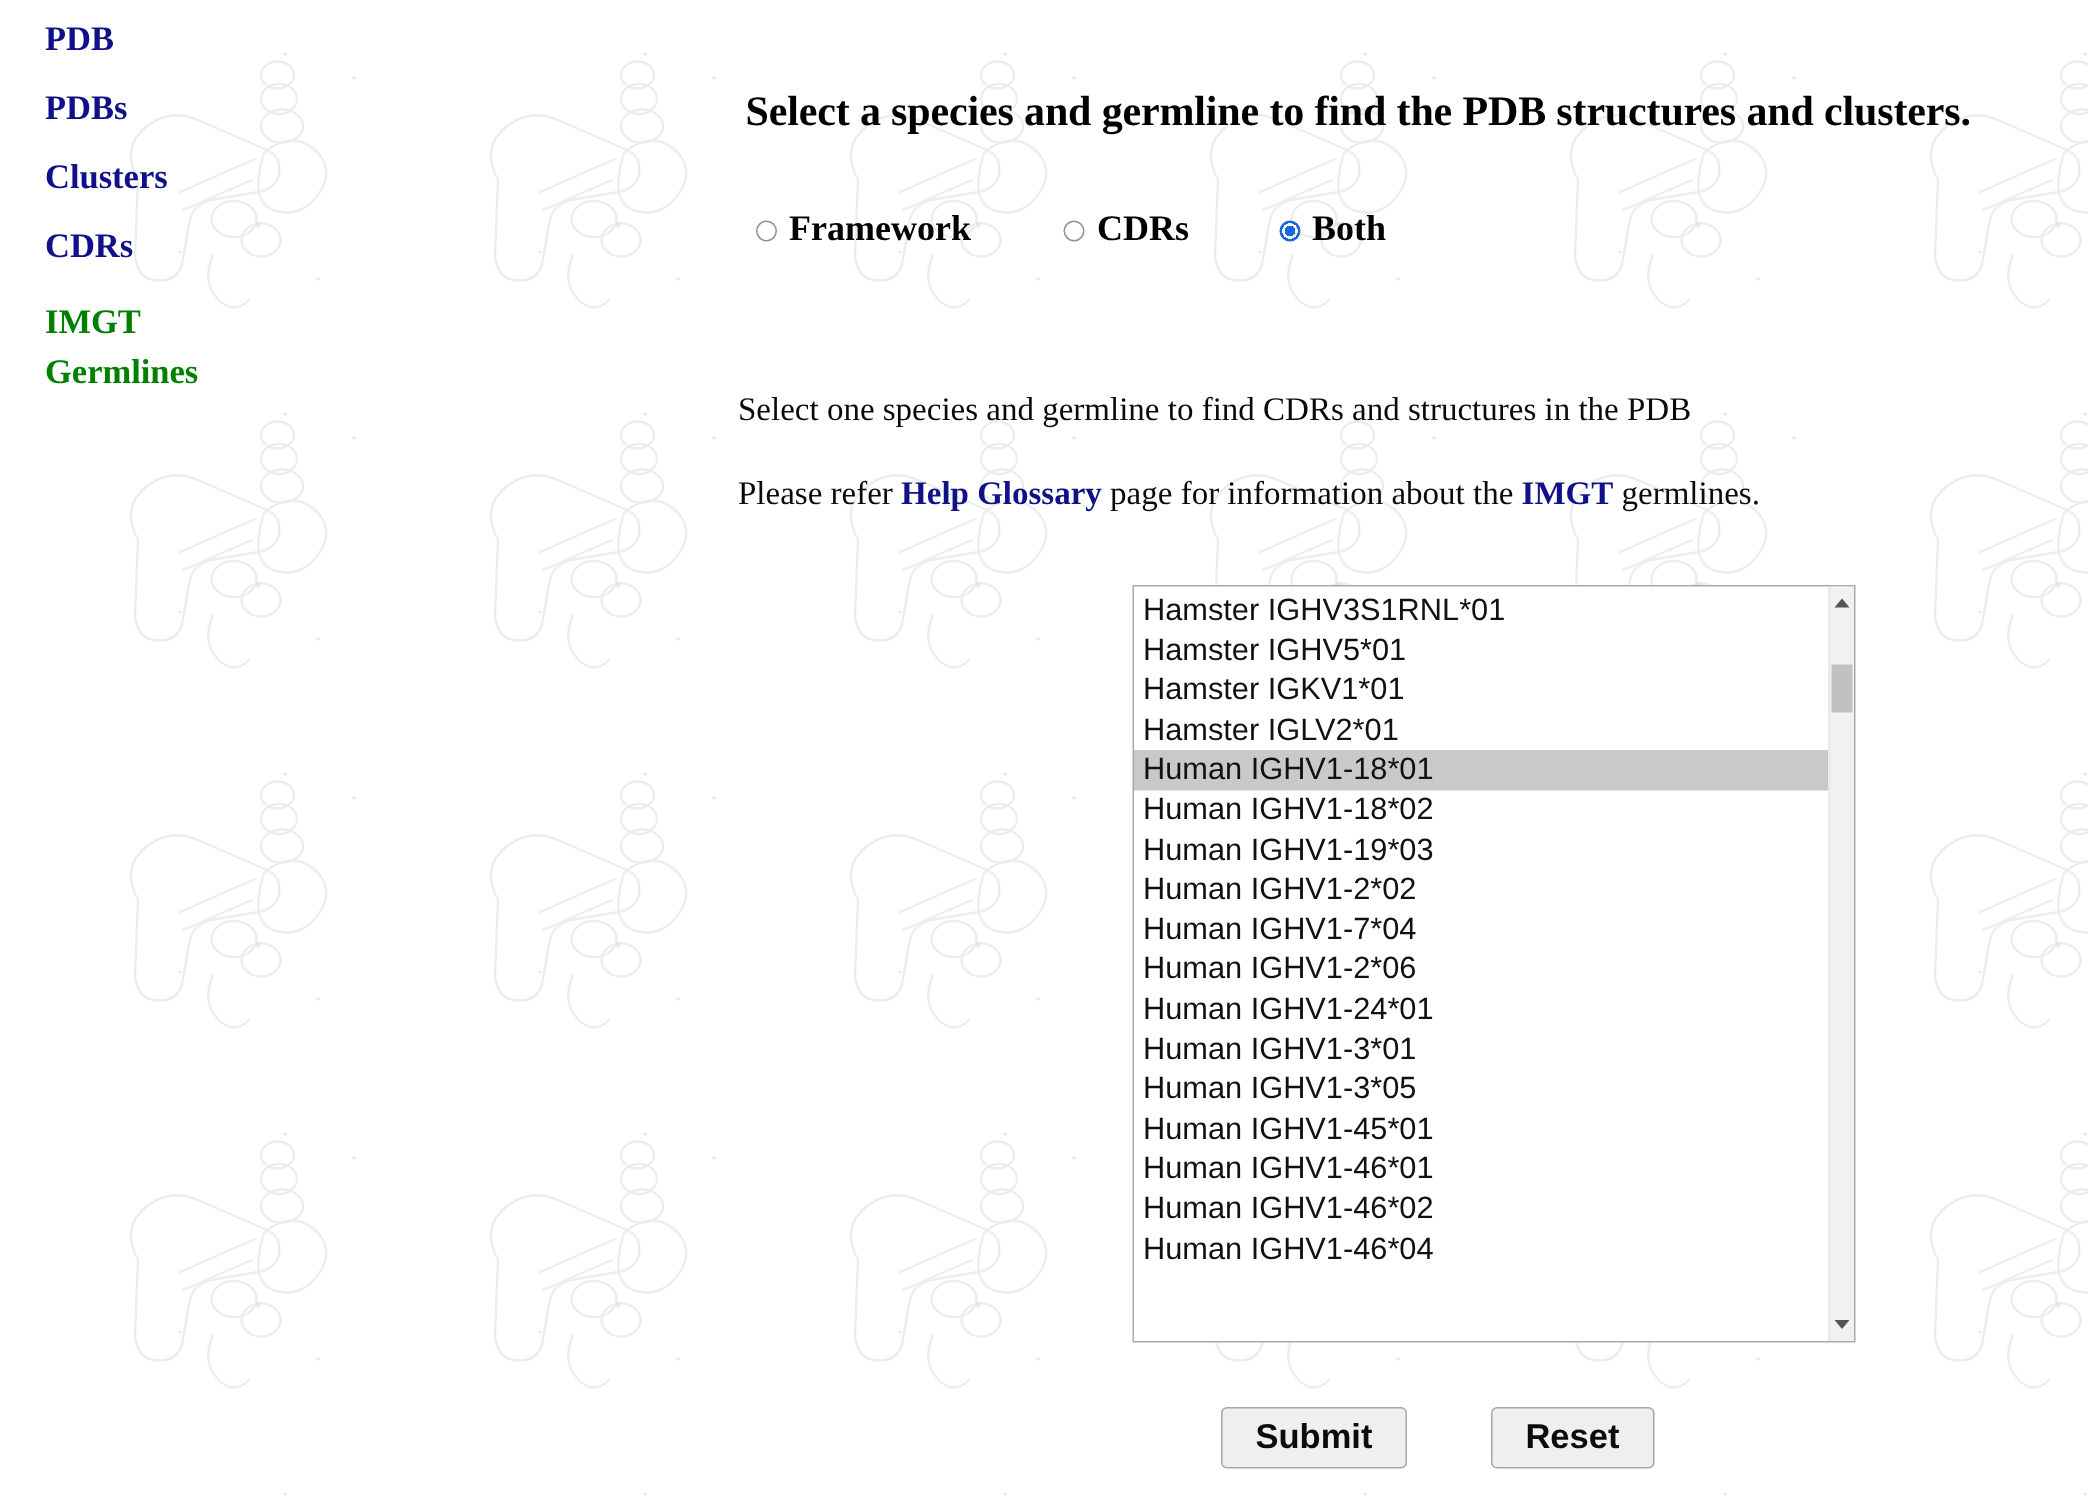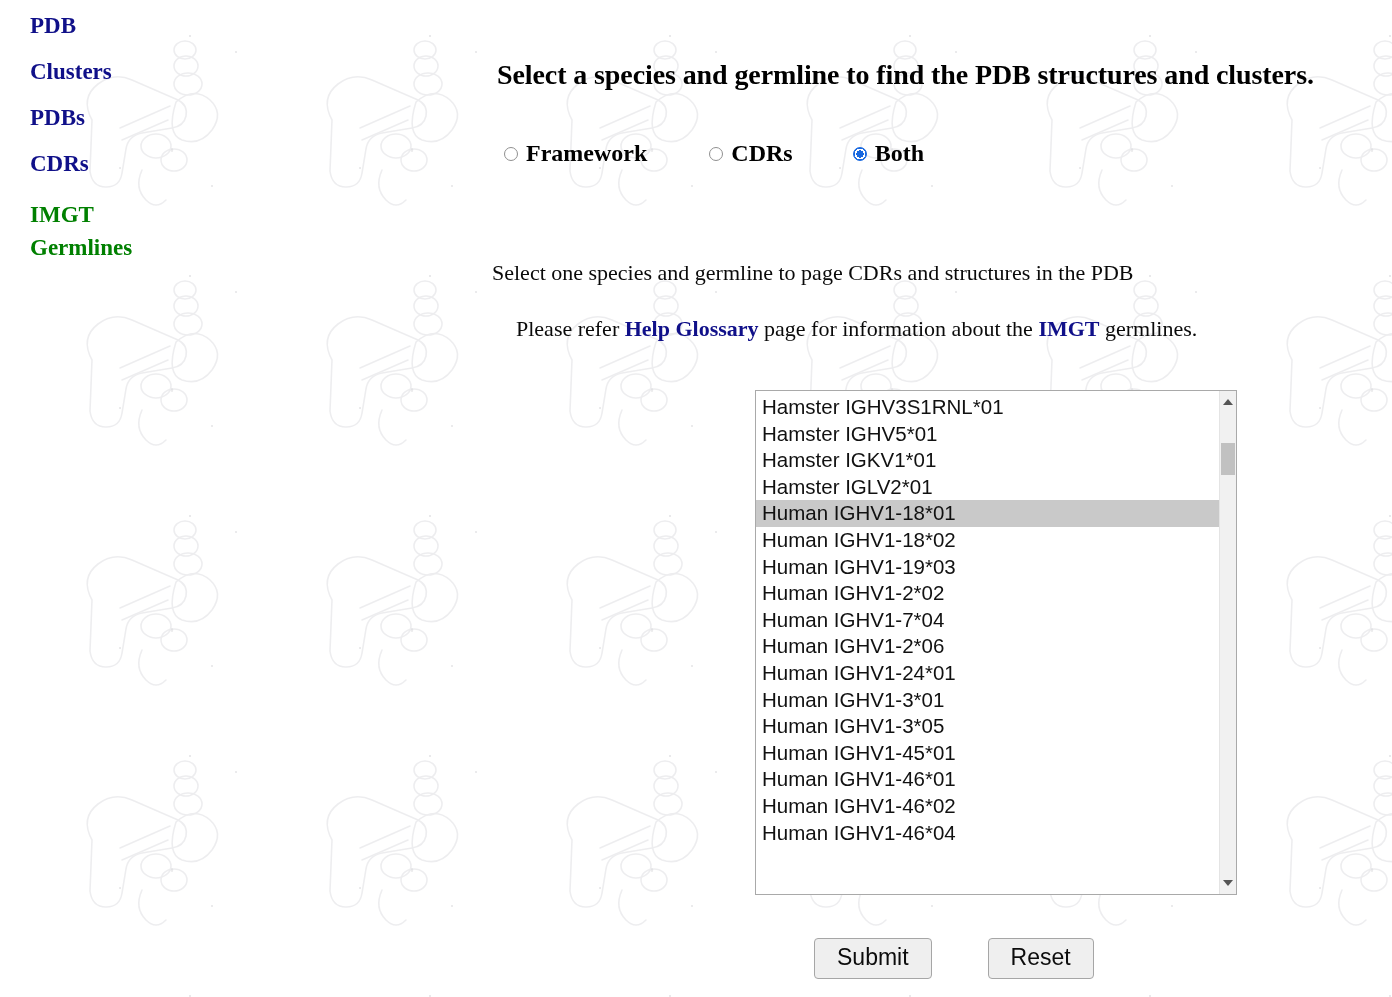--- a/index.html
+++ b/index.html
@@ -129,21 +129,21 @@
 
   
   .body-line {
     position: absolute;
     left: 0px;
     font-size: 22px;
     color: #0a0a0a;
     white-space: nowrap;
   }
   #instruction-line { top: 238px; }
-  #glossary-line { top: 294px; margin-left: 24px; }
+  #glossary-line { top: 294px; }
   .inline-link {
     color: #101089;
     font-weight: bold;
     text-decoration: none;
     cursor: pointer;
   }
 
   
   #germline-listbox {
     position: absolute;
@@ -219,21 +219,21 @@
   #button-row {
     position: absolute;
     left: 322px;
     top: 938px;
     display: flex;
     gap: 56px;
   }
   .form-button {
     font-family: "Liberation Sans", "DejaVu Sans", sans-serif;
     font-size: 23px;
-    font-weight: normal;
+    font-weight: bold;
     color: #0c0c0c;
     background: #efefef;
     border: 1px solid #a6a6a6;
     border-radius: 4px;
     padding: 7px 22px 9px 22px;
     cursor: pointer;
     line-height: 1.0;
   }
 </style>
 </head>
@@ -256,22 +256,22 @@
       </g>
     </pattern>
   </defs>
   <rect x="0" y="0" width="1392" height="997" fill="url(#wm)"></rect>
 </svg>
 
 <div id="page">
 
   <nav id="sidebar">
     <a class="nav-link">PDB</a>
+    <a class="nav-link">PDBs</a>
     <a class="nav-link">Clusters</a>
-    <a class="nav-link">PDBs</a>
     <a class="nav-link">CDRs</a>
     <a class="nav-link active">IMGT
 Germlines</a>
   </nav>
 
   <main id="main">
 
     <h1 id="page-title">Select a species and germline to find the PDB structures and clusters.</h1>
 
     <div id="mode-radio-group">
@@ -285,21 +285,21 @@
         <span class="radio-dot"></span>
         <span>CDRs</span>
       </label>
 
       <label class="radio-option" id="radio-opt-both">
         <span class="radio-dot checked"></span>
         <span>Both</span>
       </label>
     </div>
 
-    <p class="body-line" id="instruction-line">Select one species and germline to page CDRs and structures in the PDB</p>
+    <p class="body-line" id="instruction-line">Select one species and germline to find CDRs and structures in the PDB</p>
 
     <p class="body-line" id="glossary-line"><span>Please refer </span><a class="inline-link">Help Glossary</a><span> page for information about the </span><a class="inline-link">IMGT</a><span> germlines.</span></p>
 
     <div id="germline-listbox">
       <ul id="germline-option-list">
           <li class="germline-option">Hamster IGHV3S1RNL*01</li>
           <li class="germline-option">Hamster IGHV5*01</li>
           <li class="germline-option">Hamster IGKV1*01</li>
           <li class="germline-option">Hamster IGLV2*01</li>
           <li class="germline-option selected">Human IGHV1-18*01</li>

